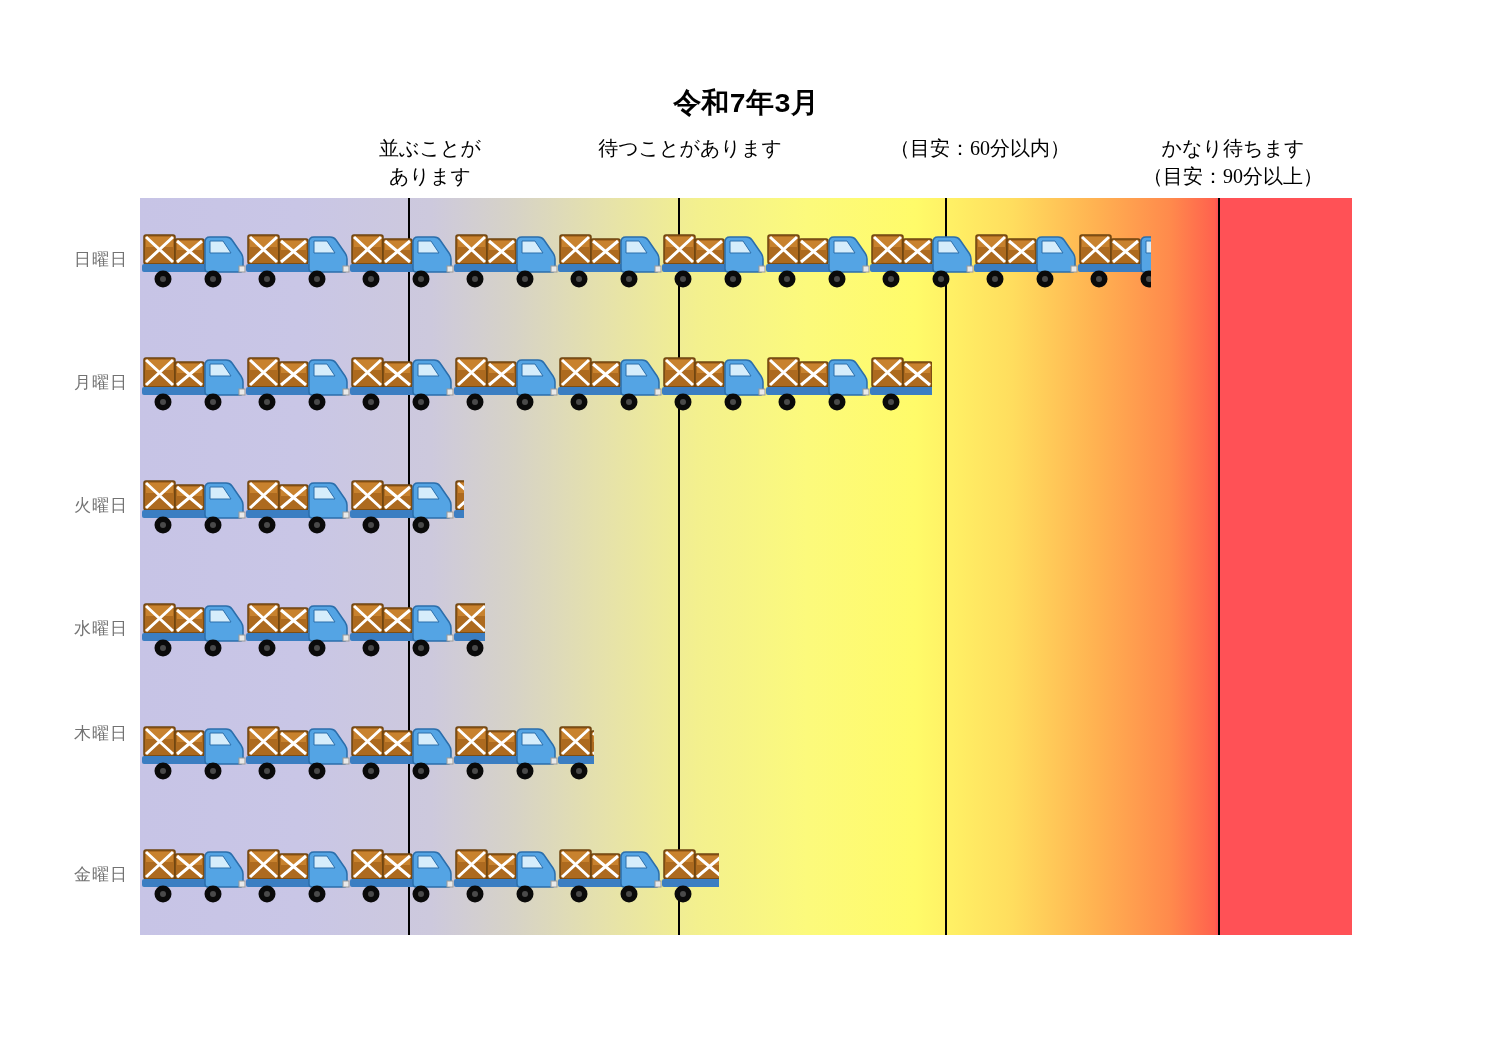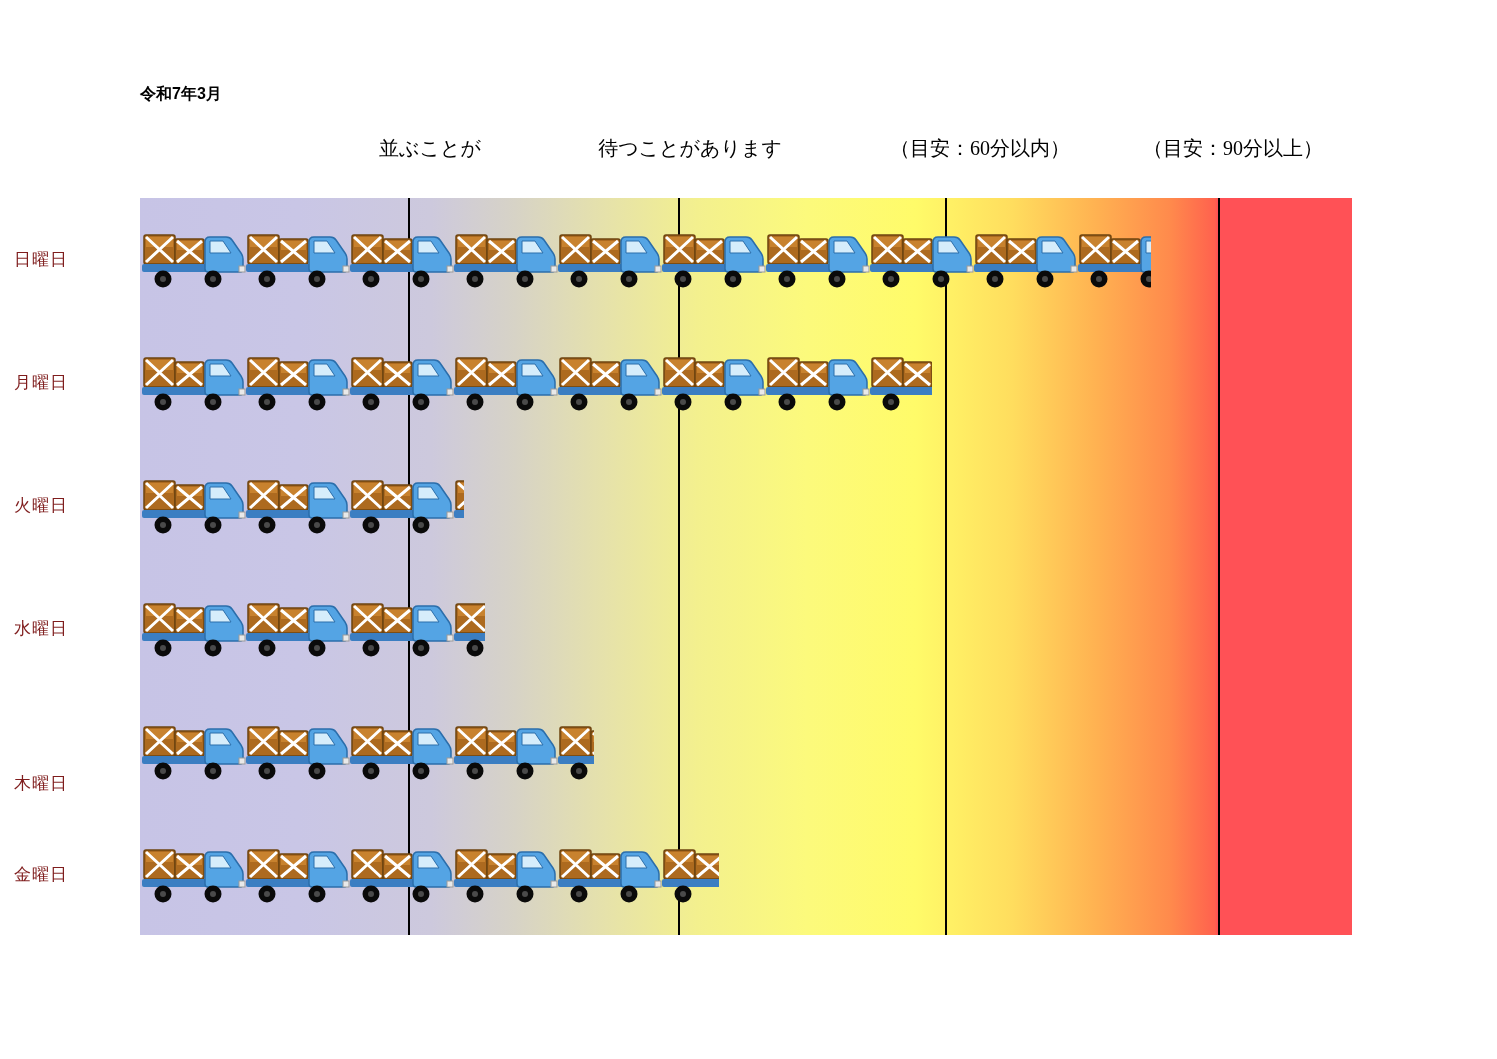--- a/index.html
+++ b/index.html
@@ -7,43 +7,44 @@
   .page {
     position:relative;
     width:1497px; height:1059px;
     background:#ffffff;
     font-family:"DejaVu Sans", sans-serif;
     overflow:hidden;
   }
   .title {
     position:absolute;
     left:140px; top:84px; width:1212px;
-    font-size:16px; font-weight:bold; color:#000;
-    font-family:Liberation Sans, sans-serif;
+    text-align:center;
+    font-size:28px; font-weight:bold; color:#000;
+    font-family:Liberation Mono, monospace;
   }
   .zone-header {
     position:absolute;
     top:134px; width:340px;
     text-align:center;
     font-family:"Liberation Serif", serif;
     font-size:20px; line-height:1.4; color:#000;
   }
   .zone-header span { display:block; }
   .zh0 { left:260px; }
   .zh1 { left:520px; }
   .zh2 { left:810px; }
   .zh3 { left:1063px; }
   .row-label {
     position:absolute;
     left:14px; width:114px;
-    text-align:left;
-    font-size:17px; letter-spacing:1px; color:#7f1d1d;
+    text-align:right;
+    font-size:17px; letter-spacing:1px; color:#737373;
   }
   .rl0 { top:248px; } .rl1 { top:371px; } .rl2 { top:494px; }
-  .rl3 { top:617px; } .rl4 { top:772px; } .rl5 { top:863px; }
+  .rl3 { top:617px; } .rl4 { top:722px; } .rl5 { top:863px; }
   .plot {
     position:absolute;
     left:140px; top:198px;
     width:1212px; height:737px;
     background:linear-gradient(90deg,
       #c7c4e6 0%,
       #c9c6e6 13%,
       #cdc9dd 24%,
       #d7d3c6 31%,
       #e7e3a8 39%,
@@ -94,28 +95,30 @@
     </g>
   </defs>
 </svg>
 
 <div class="page">
 
   <h1 class="title">令和7年3月</h1>
 
   <div class="zone-header zh0">
     <span>並ぶことが</span>
+    <span>あります</span>
   </div>
   <div class="zone-header zh1">
     <span>待つことがあります</span>
   </div>
   <div class="zone-header zh2">
     <span>（目安：60分以内）</span>
   </div>
   <div class="zone-header zh3">
+    <span>かなり待ちます</span>
     <span>（目安：90分以上）</span>
   </div>
 
   <div class="row-label rl0">日曜日</div>
   <div class="row-label rl1">月曜日</div>
   <div class="row-label rl2">火曜日</div>
   <div class="row-label rl3">水曜日</div>
   <div class="row-label rl4">木曜日</div>
   <div class="row-label rl5">金曜日</div>
 

